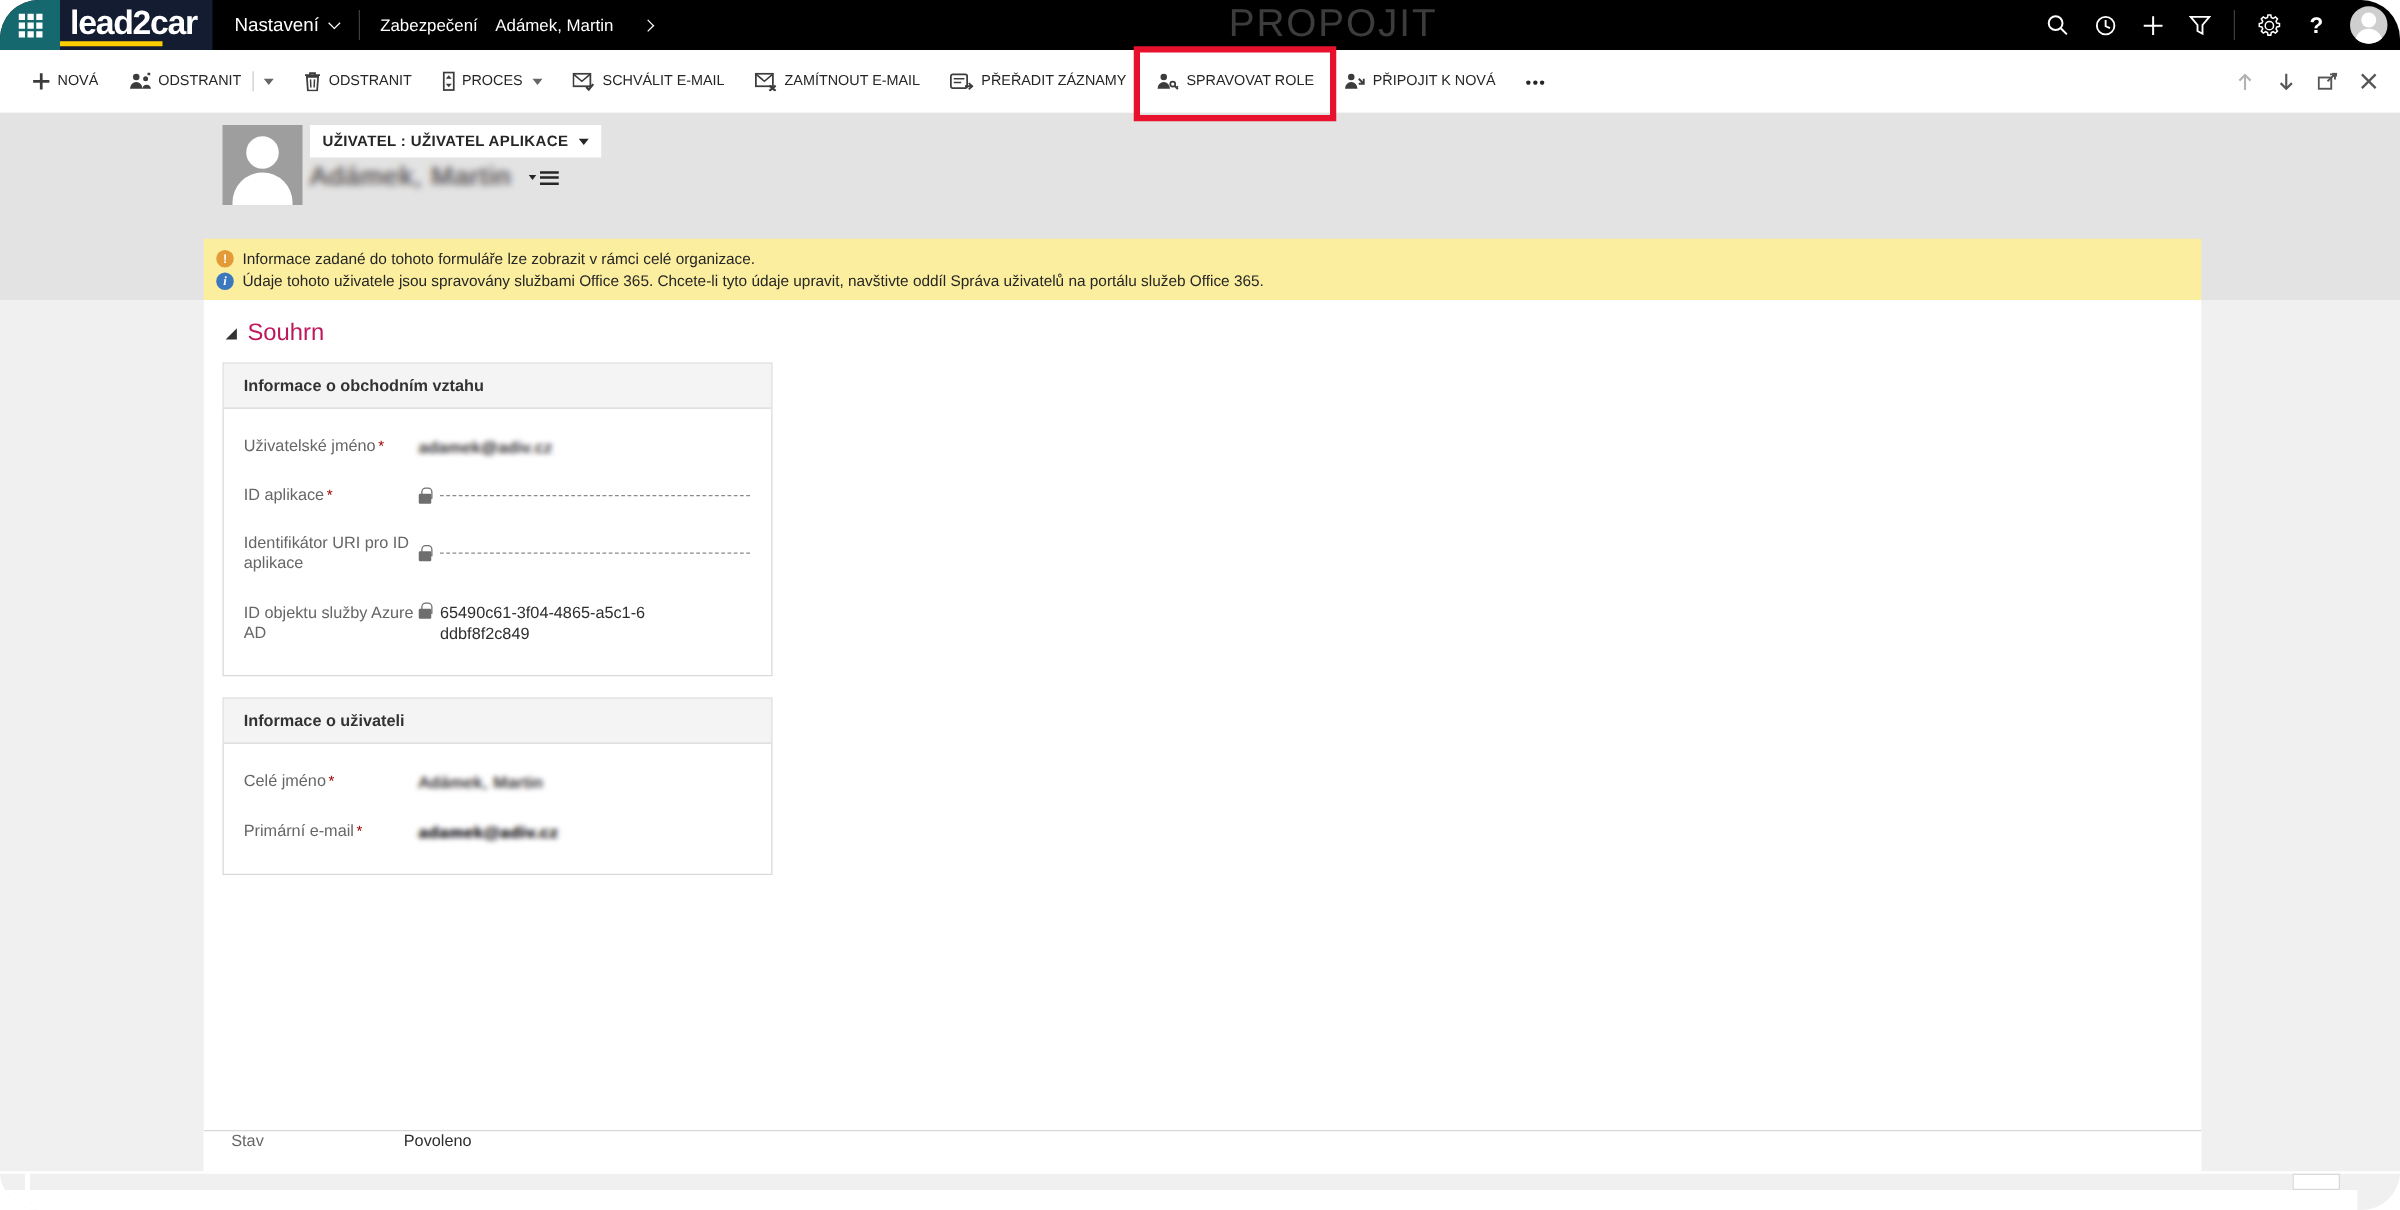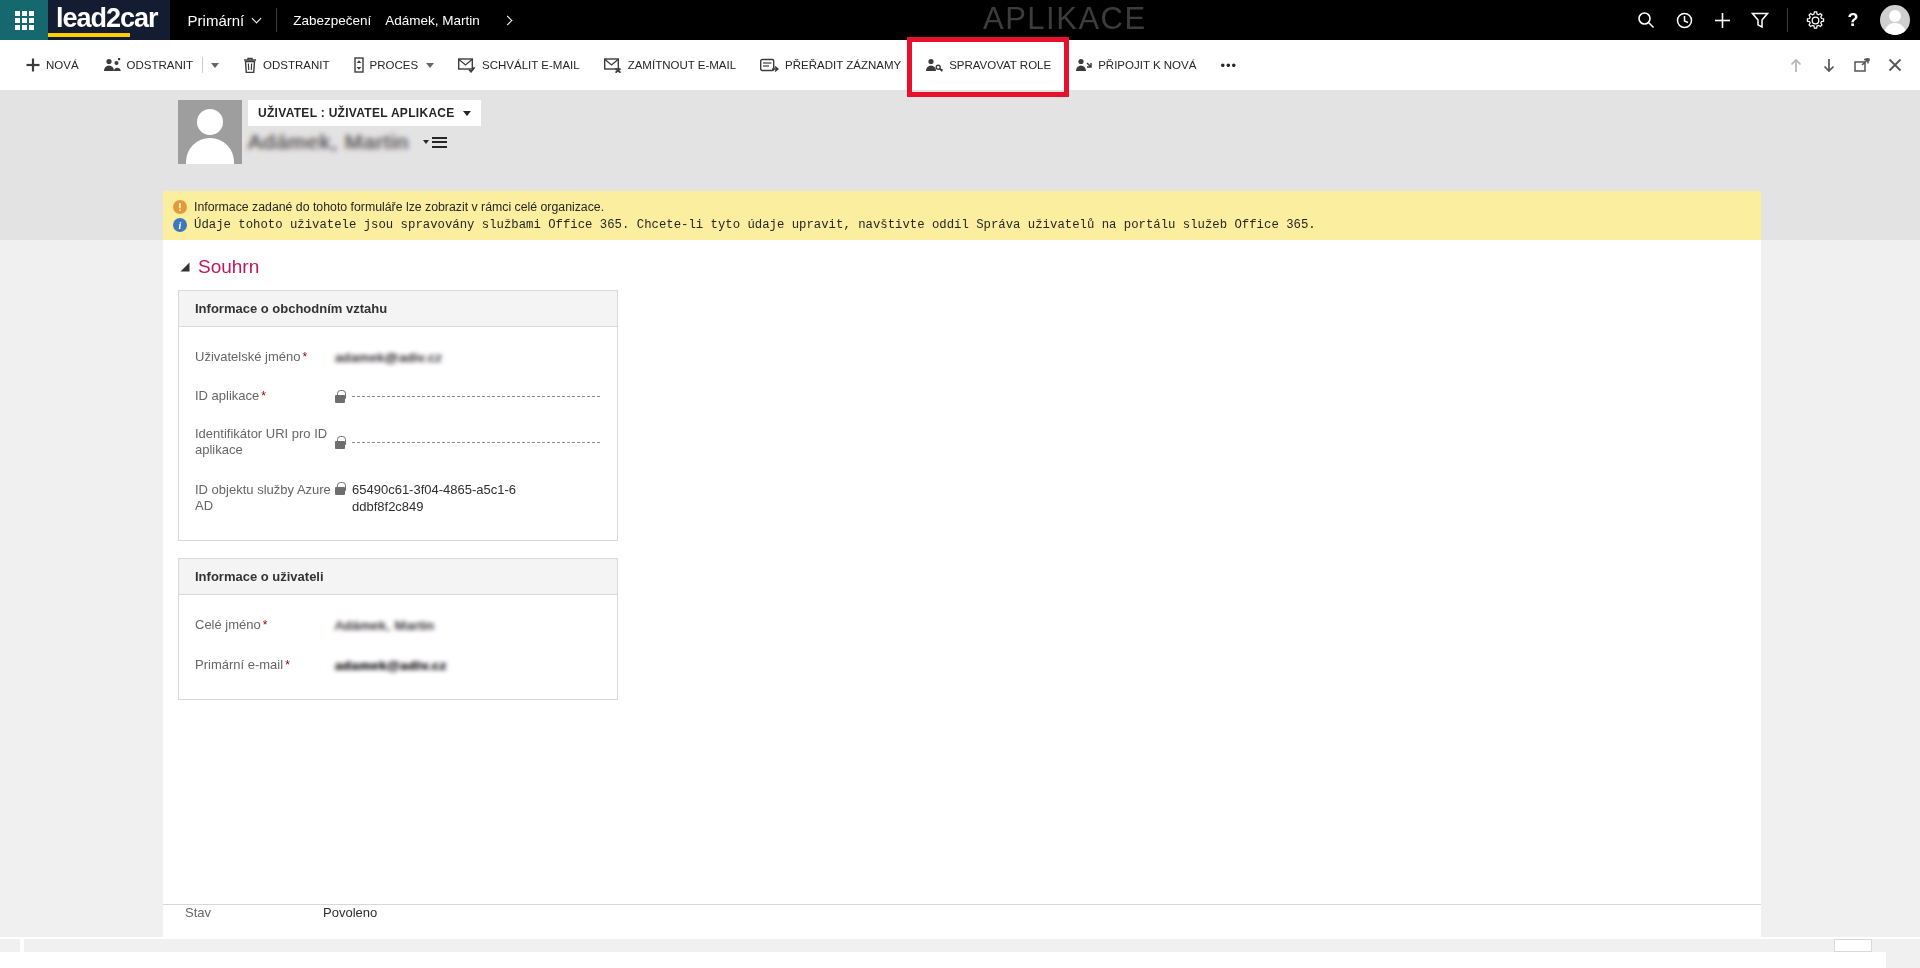--- a/index.html
+++ b/index.html
@@ -1,19 +1,19 @@
 <!DOCTYPE html>
 <html><head>
 <meta charset="utf-8">
 <style>
   * { margin:0; padding:0; box-sizing:border-box; }
   html,body { background:#fff; }
   .page {
     position:relative; width:1920px; height:968px; overflow:hidden;
-    font-family:"Liberation Sans", sans-serif; background:#f0f0f0;
+    font-family:"Liberation Sans", sans-serif; background:#f0f0f0;border-radius:31px;
   }
 
   
   .top-header {
     position:absolute; left:0; top:0; width:1920px; height:40px;
     background:#000; display:flex; align-items:center; color:#fff;
   }
   .waffle {
     width:48px; height:40px; background:#15686d; display:flex;
     align-items:center; justify-content:center; cursor:pointer; flex:none;
@@ -127,30 +127,30 @@
           <i></i>
           <i></i>
           <i></i>
       </div>
     </div>
     <div class="logo">
       <span>lead2car</span>
       <span class="underline"></span>
     </div>
     <div class="nav-area">
-      <span>Primární</span>
+      <span>Nastavení</span>
       <span class="chev-down"></span>
     </div>
     <div class="hdr-sep"></div>
     <div class="crumbs">
       <span class="crumb">Zabezpečení</span>
       <span class="crumb">Adámek, Martin</span>
       <span class="chev-right"></span>
     </div>
-    <div class="sandbox">APLIKACE</div>
+    <div class="sandbox">PROPOJIT</div>
 
     <div class="hdr-icons">
       <div class="th-ico">
         <svg width="18" height="18" viewBox="0 0 18 18">
             <circle cx="7.5" cy="7.5" r="5.5" fill="none" stroke="#fff" stroke-width="1.6"></circle>
             <line x1="11.8" y1="11.8" x2="16.5" y2="16.5" stroke="#fff" stroke-width="1.6"></line>
           </svg>
       </div>
       <div class="th-ico">
         <svg width="19" height="19" viewBox="0 0 19 19">
@@ -325,21 +325,21 @@
         </div>
       </div>
 
       <div class="notif-bar">
         <div class="notif-line">
           <span class="notif-ico notif-warn">!</span>
           <span>Informace zadané do tohoto formuláře lze zobrazit v rámci celé organizace.</span>
         </div>
         <div class="notif-line">
           <span class="notif-ico notif-info">i</span>
-          <span style="font-style:normal;font-family:Liberation Mono, monospace;">Údaje tohoto uživatele jsou spravovány službami Office 365. Chcete-li tyto údaje upravit, navštivte oddíl Správa uživatelů na portálu služeb Office 365.</span>
+          <span style="font-style:normal;">Údaje tohoto uživatele jsou spravovány službami Office 365. Chcete-li tyto údaje upravit, navštivte oddíl Správa uživatelů na portálu služeb Office 365.</span>
         </div>
       </div>
 
       <div class="form-white">
         <div class="section-title">
           <svg width="10" height="10" viewBox="0 0 10 10">
               <polygon points="0.5,9.5 9.5,0.5 9.5,9.5" fill="#333"></polygon>
             </svg>
           <span class="txt">Souhrn</span>
         </div>

